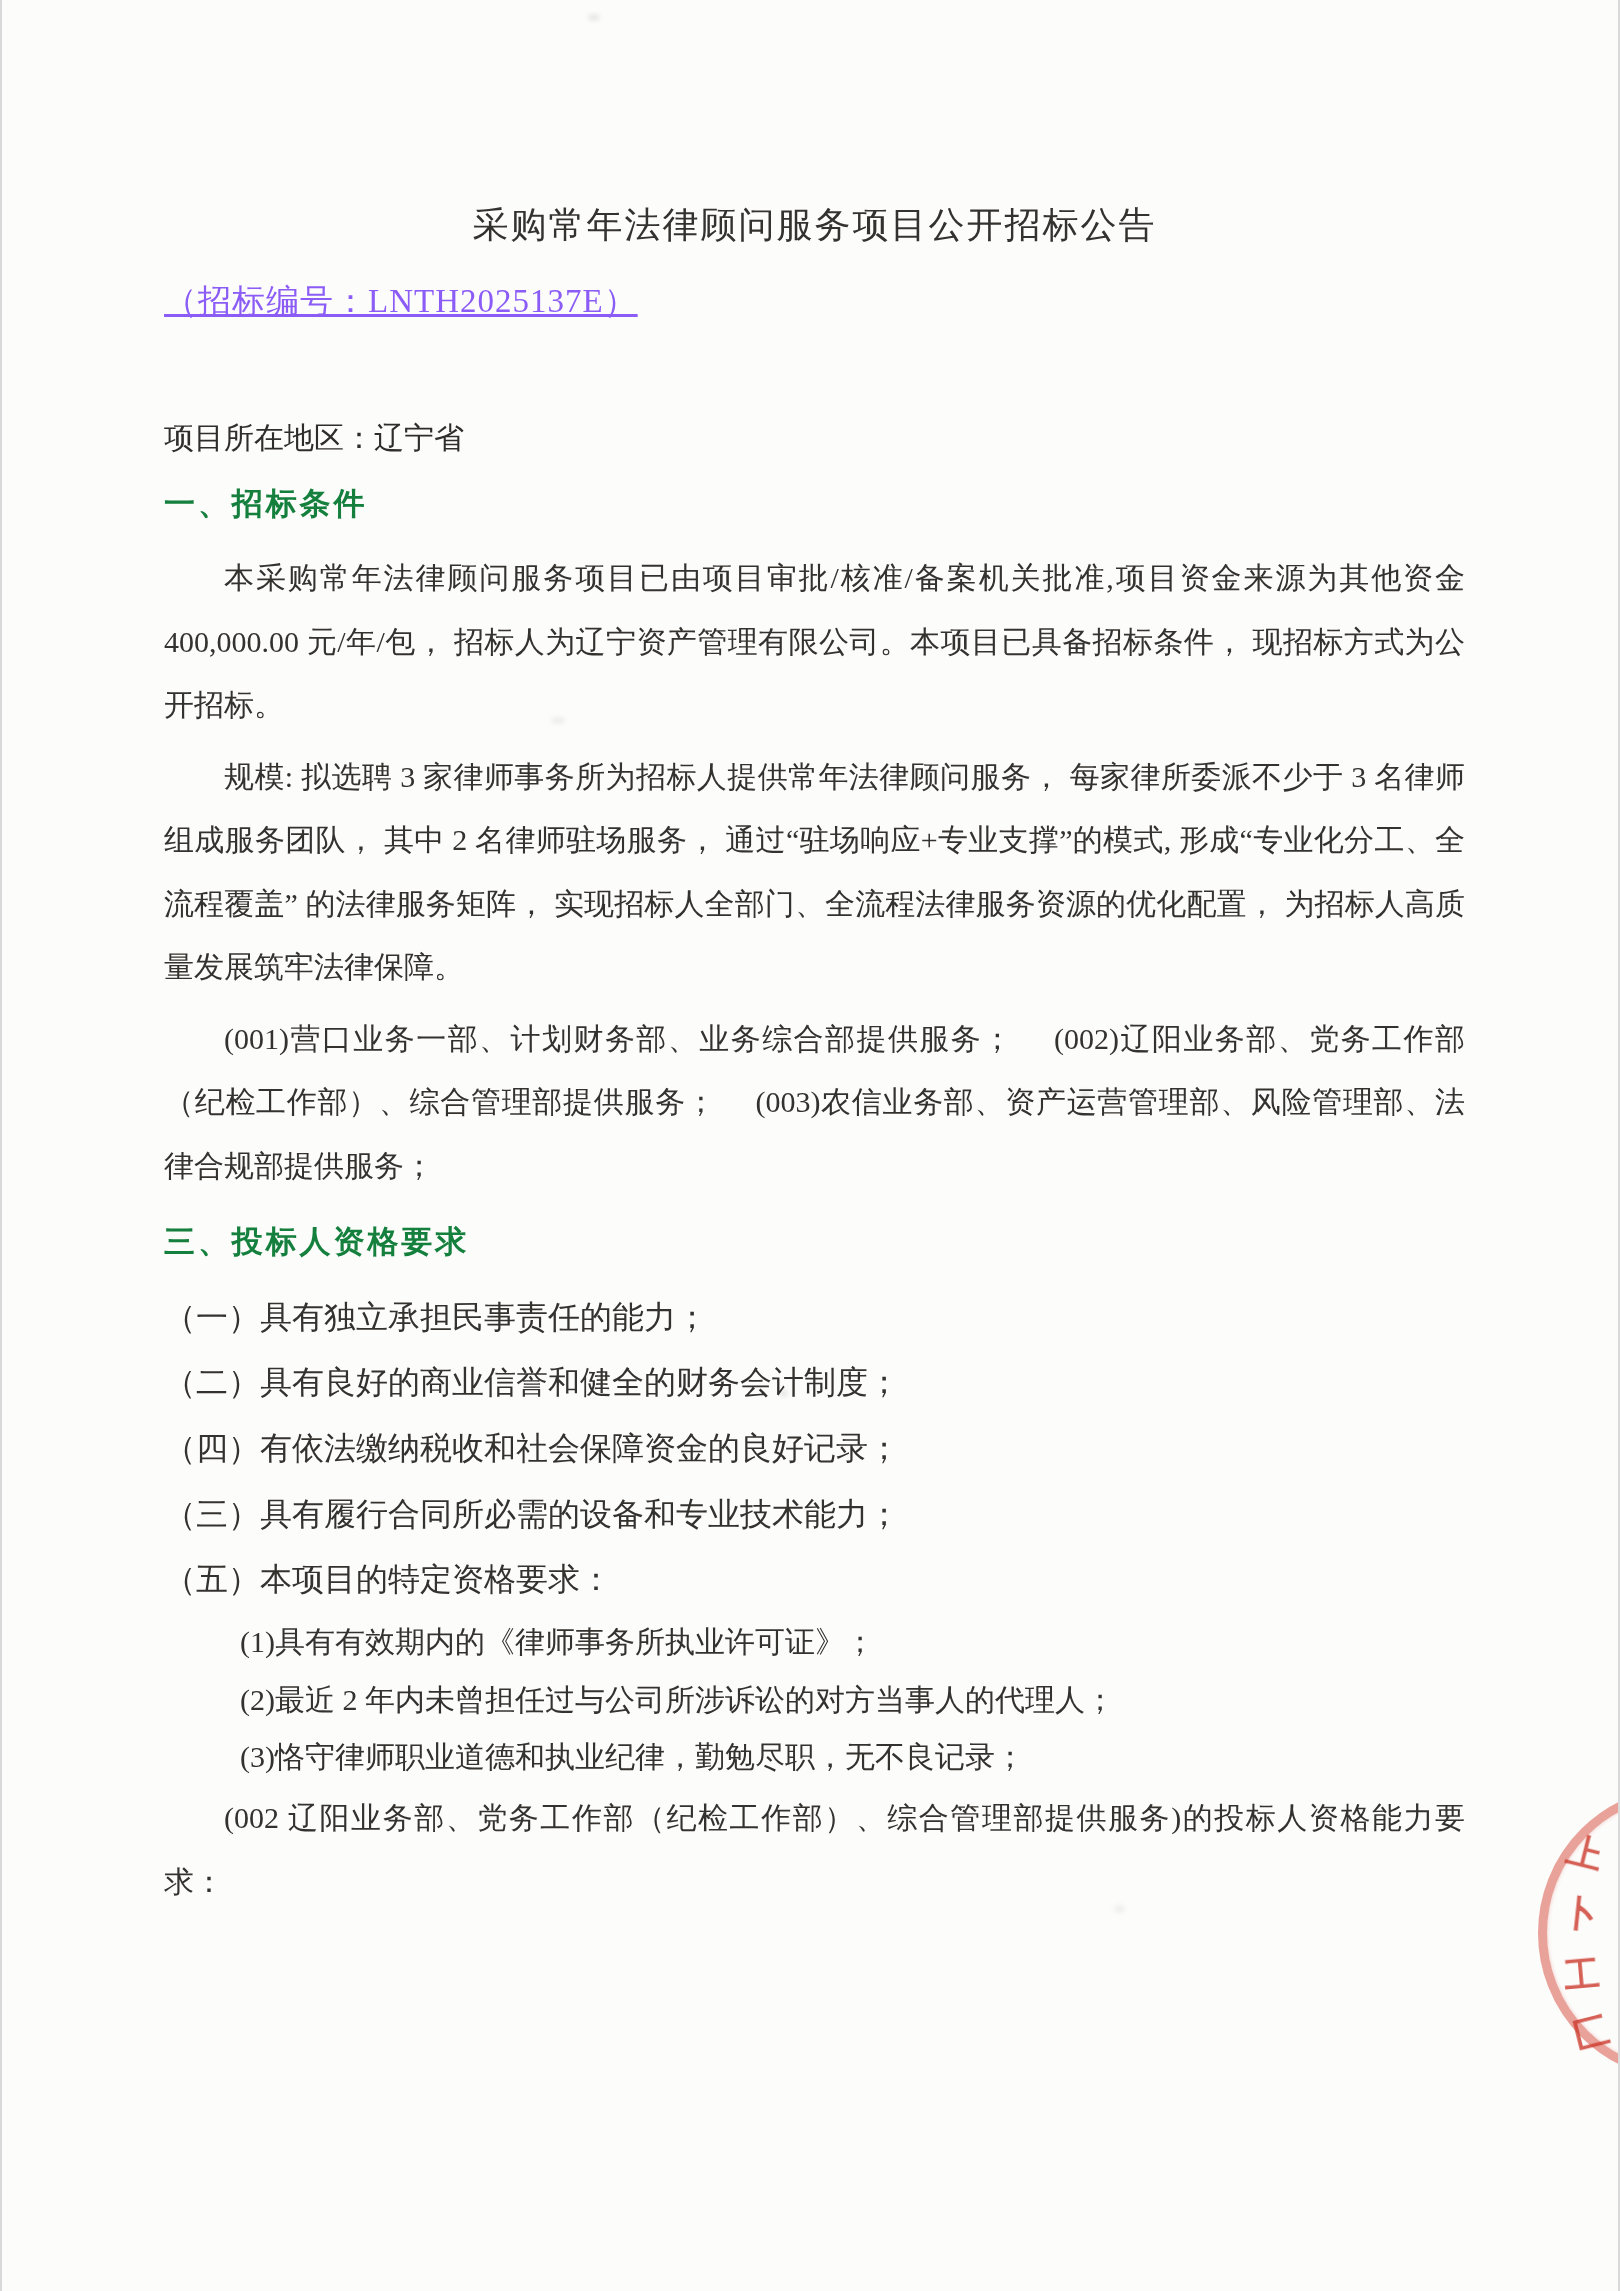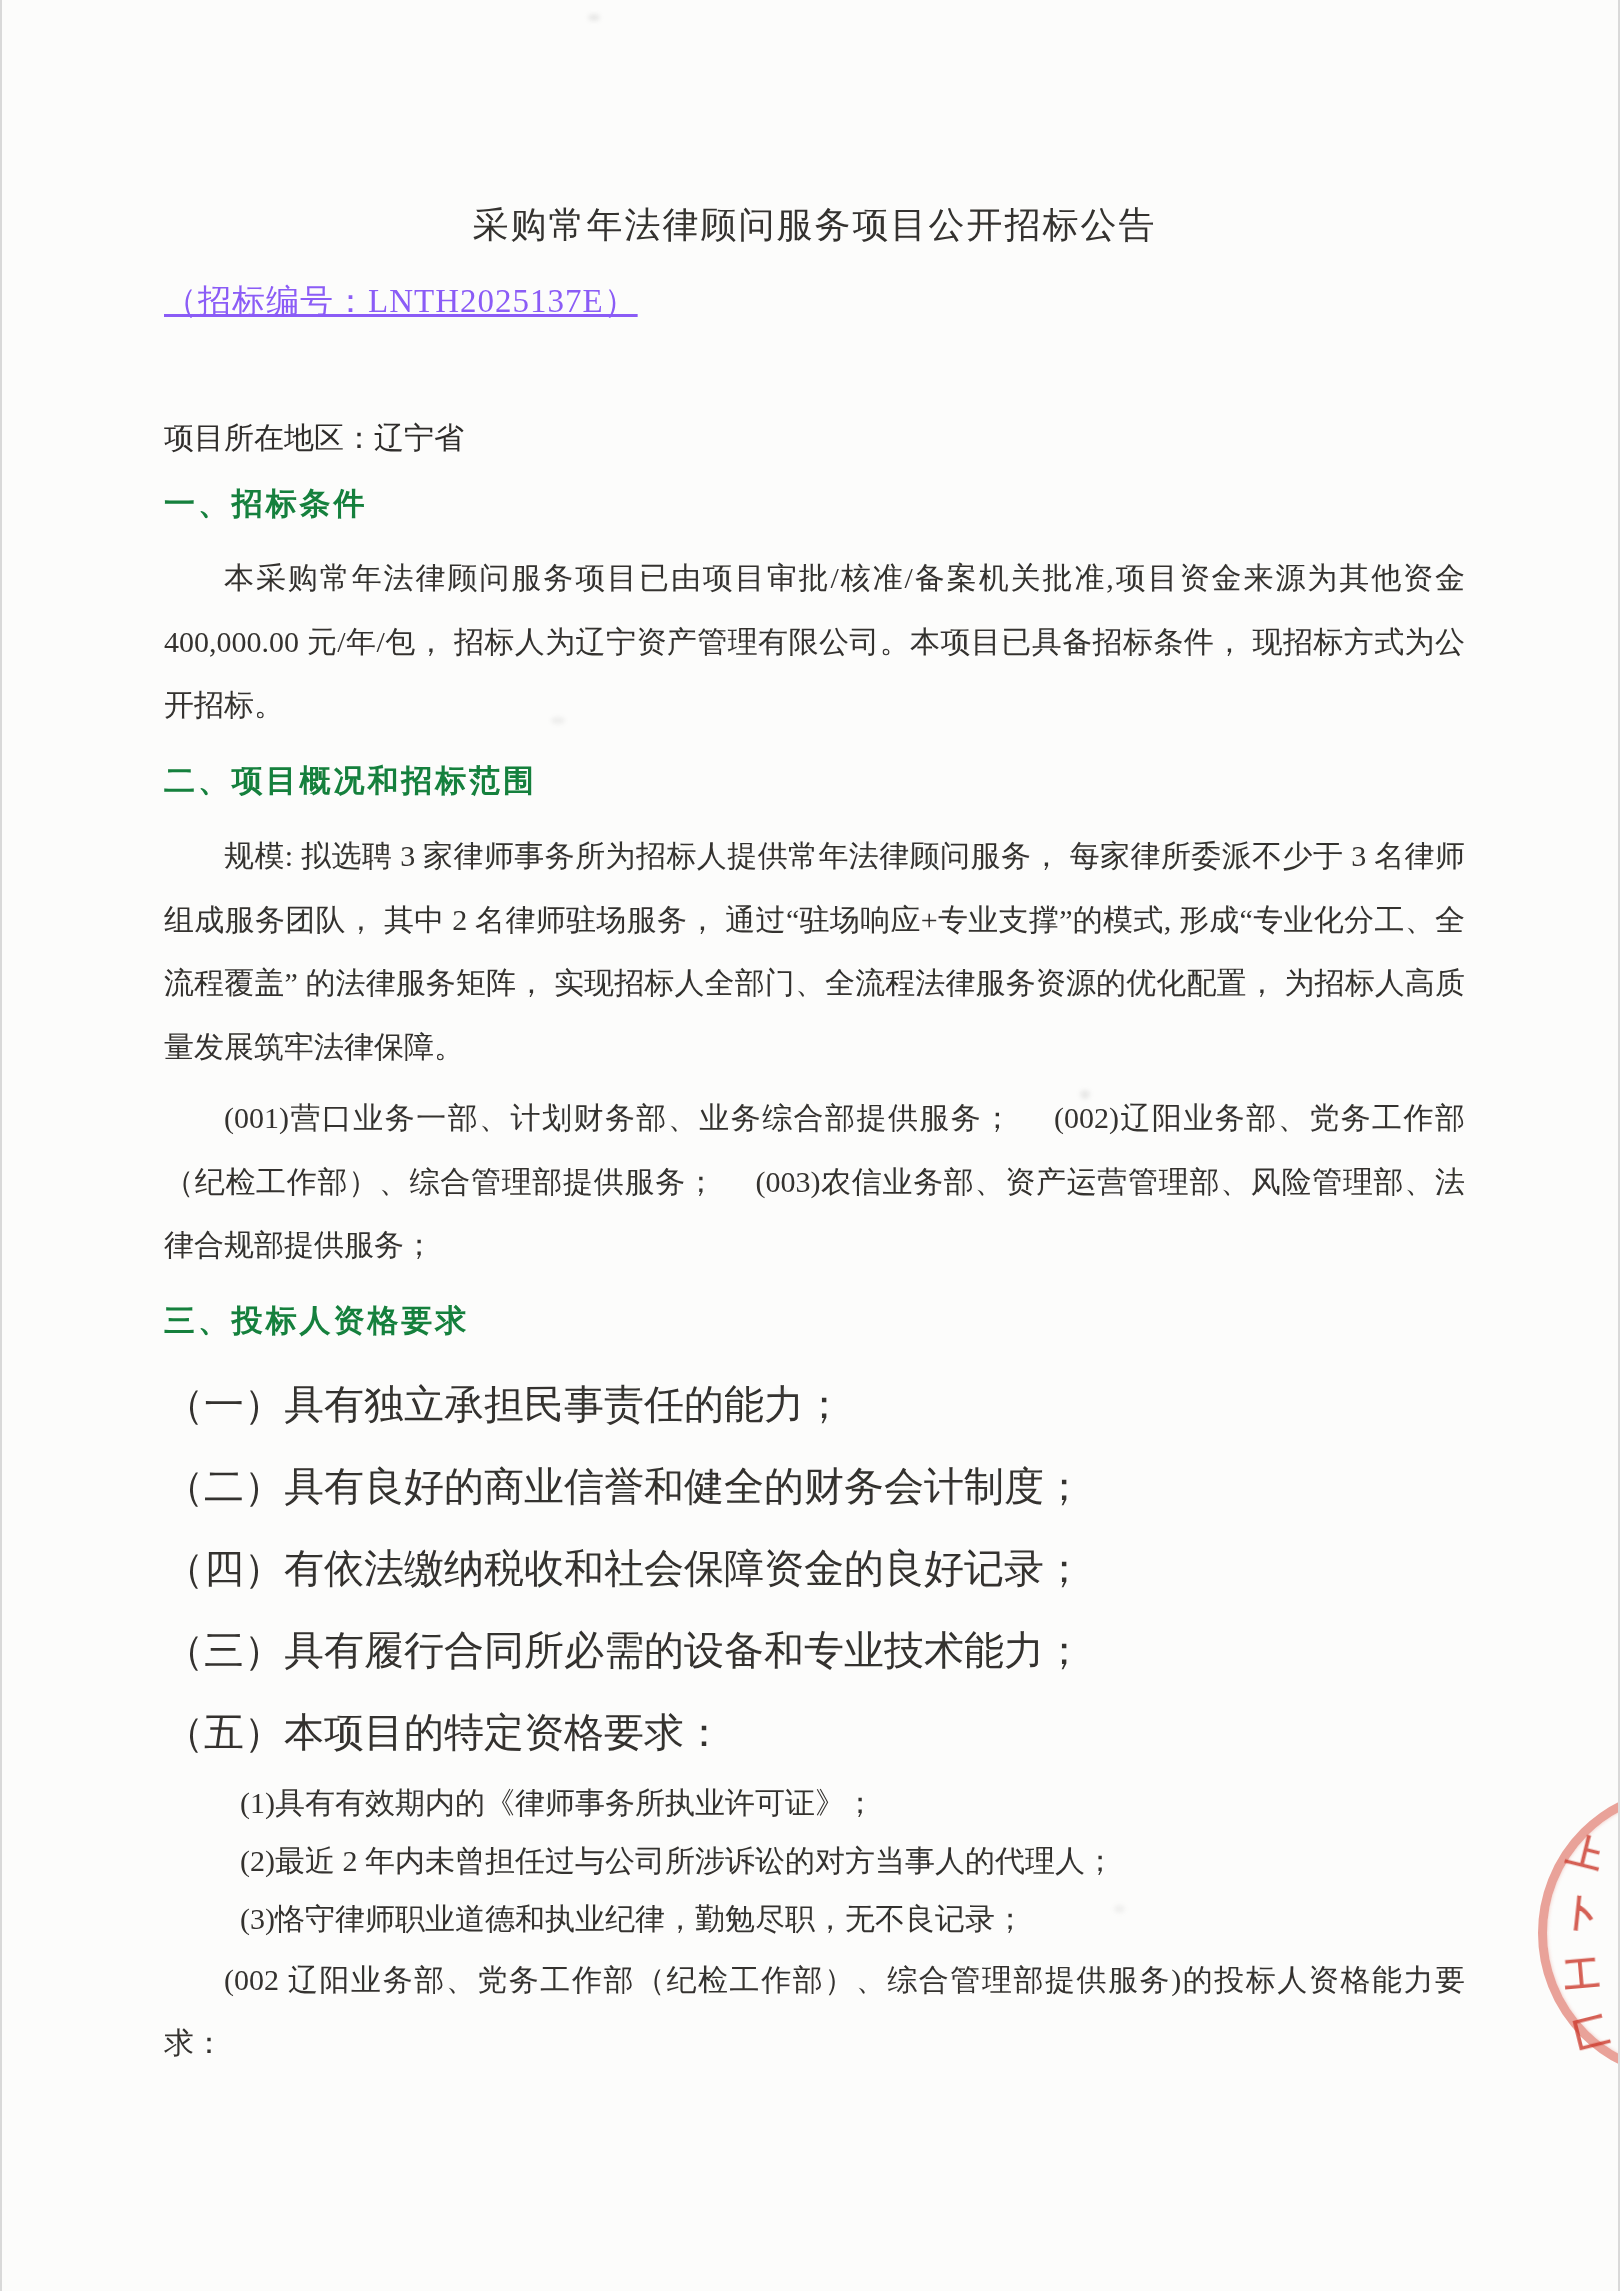--- a/index.html
+++ b/index.html
@@ -58,21 +58,21 @@
     margin: 0 0 7.8px 0;
     font-size: 30px;
     line-height: 2.12;
     text-align: justify;
     text-indent: 2em;
     color: #34322f;
   }
 
   p.item {
     margin: 0;
-    font-size: 40px;
+    font-size: 32px;
     line-height: 2.05;
     color: #34322f;
   }
 
   p.subitem {
     margin: 0;
     padding-left: 76px;
     font-size: 30px;
     line-height: 1.93;
     color: #34322f;
@@ -130,21 +130,20 @@
 
     <h1 class="doc-title">采购常年法律顾问服务项目公开招标公告</h1>
 
     <div class="doc-subtitle">（招标编号：LNTH2025137E）</div>
 
     <p class="region">项目所在地区：辽宁省</p>
 
     <h2 class="sec-heading">一、招标条件</h2>
     <p class="body-par">本采购常年法律顾问服务项目已由项目审批/核准/备案机关批准,项目资金来源为其他资金 400,000.00 元/年/包， 招标人为辽宁资产管理有限公司。本项目已具备招标条件， 现招标方式为公开招标。</p>
 
-    <h2 class="sec-heading">二、项目概况和招标范围</h2>
     <p class="body-par">规模: 拟选聘 3 家律师事务所为招标人提供常年法律顾问服务， 每家律所委派不少于 3 名律师组成服务团队， 其中 2 名律师驻场服务， 通过“驻场响应+专业支撑”的模式, 形成“专业化分工、全流程覆盖” 的法律服务矩阵， 实现招标人全部门、全流程法律服务资源的优化配置， 为招标人高质量发展筑牢法律保障。</p>
     <p class="body-par">(001)营口业务一部、计划财务部、业务综合部提供服务；　 (002)辽阳业务部、党务工作部（纪检工作部）、综合管理部提供服务；　 (003)农信业务部、资产运营管理部、风险管理部、法律合规部提供服务；</p>
 
     <h2 class="sec-heading">三、投标人资格要求</h2>
 
     <p class="item">（一）具有独立承担民事责任的能力；</p>
     <p class="item">（二）具有良好的商业信誉和健全的财务会计制度；</p>
     <p class="item">（四）有依法缴纳税收和社会保障资金的良好记录；</p>
     <p class="item">（三）具有履行合同所必需的设备和专业技术能力；</p>
     <p class="item">（五）本项目的特定资格要求：</p>

